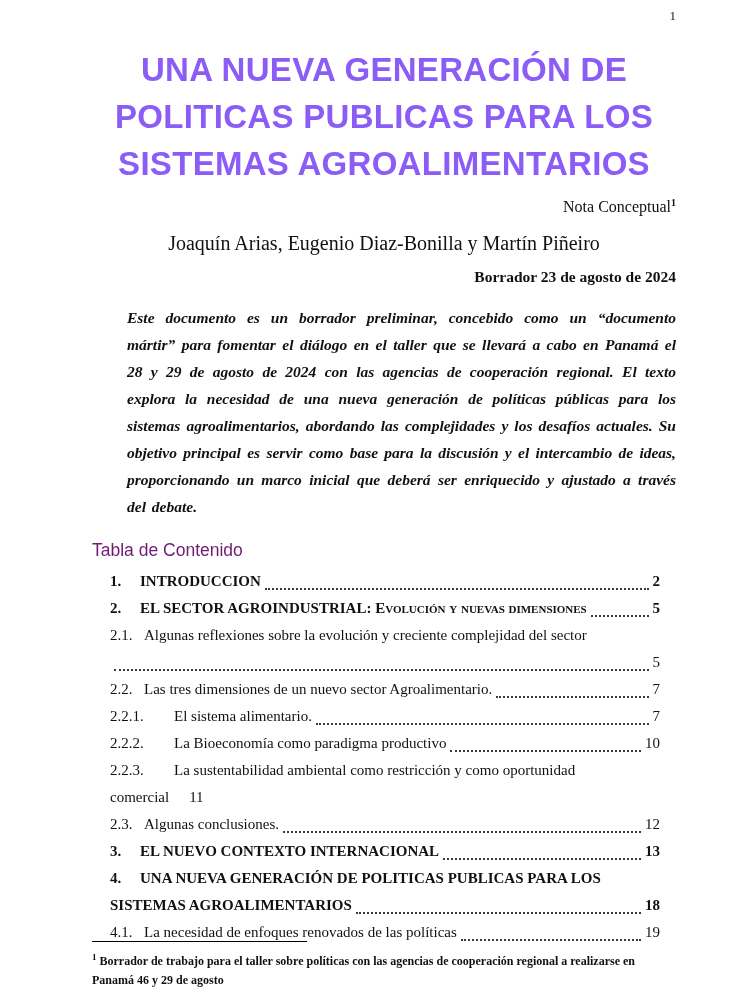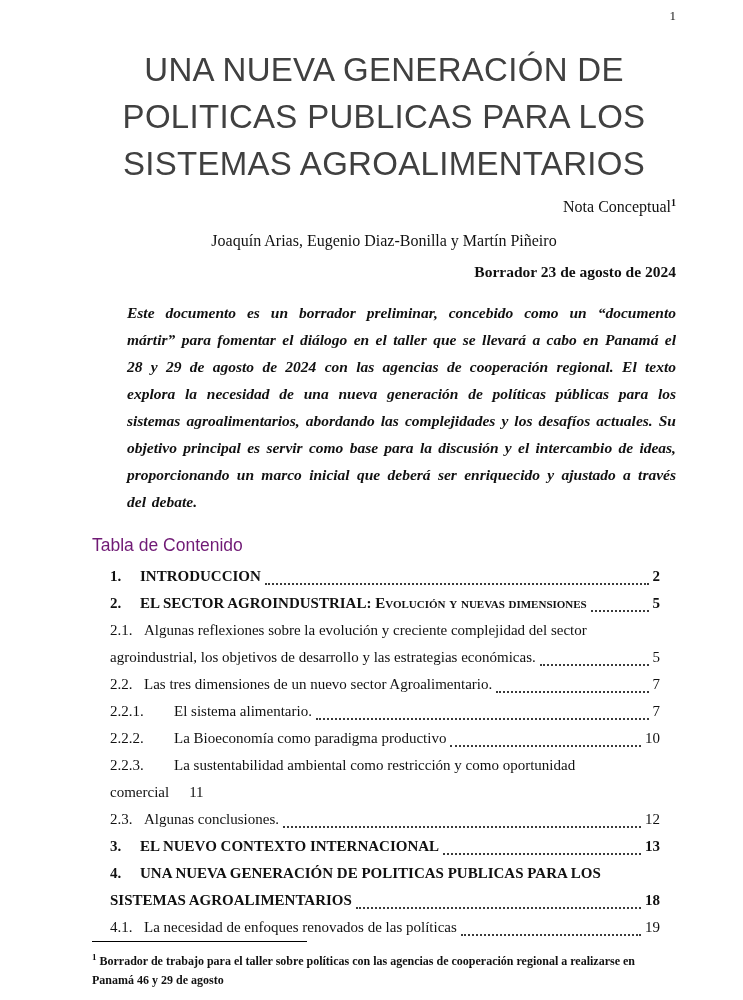--- a/index.html
+++ b/index.html
@@ -20,33 +20,34 @@
     font-size: 13px;
     color: #222;
   }
   .title {
     margin-top: 22px;
     text-align: center;
     font-family: "Liberation Sans", sans-serif;
     font-size: 33px;
     line-height: 47px;
     letter-spacing: 0.3px;
-    color: #404040;
+    color: #8b5cf6;
+    font-weight: bold;
   }
   .title-line { display: block; }
   .subtitle {
     margin-top: 10px;
     text-align: right;
     font-size: 16px;
   }
   .subtitle sup { font-size: 10px; font-weight: bold; }
   .authors {
     margin-top: 16px;
     text-align: center;
-    font-size: 16px;
+    font-size: 20px;
   }
   .draft-date {
     margin-top: 13px;
     text-align: right;
     font-weight: bold;
     font-size: 15.5px;
   }
   .abstract {
     margin: 18px 0 16px 35px;
     font-size: 15.5px;
@@ -135,21 +136,20 @@
     <div class="toc-entry lvl1 smallcaps flexline">
       <span class="toc-num num1">2.</span>
         <span class="toc-label">EL SECTOR AGROINDUSTRIAL: Evolución y nuevas dimensiones</span>
         <span class="leader"></span>
         <span class="toc-page">5</span>
     </div>
 
     <div class="toc-entry">
       <div class="line1"><span class="toc-num num2">2.1.</span><span>Algunas reflexiones sobre la evolución y creciente complejidad del sector</span></div>
       <div class="flexline">
-          <span class="toc-label">agroindustrial, los objetivos de desarrollo y las estrategias económicas.</span>
           <span class="leader"></span>
           <span class="toc-page">5</span>
         </div>
     </div>
 
     <div class="toc-entry flexline">
       <span class="toc-num num2">2.2.</span>
         <span class="toc-label">Las tres dimensiones de un nuevo sector Agroalimentario.</span>
         <span class="leader"></span>
         <span class="toc-page">7</span>

